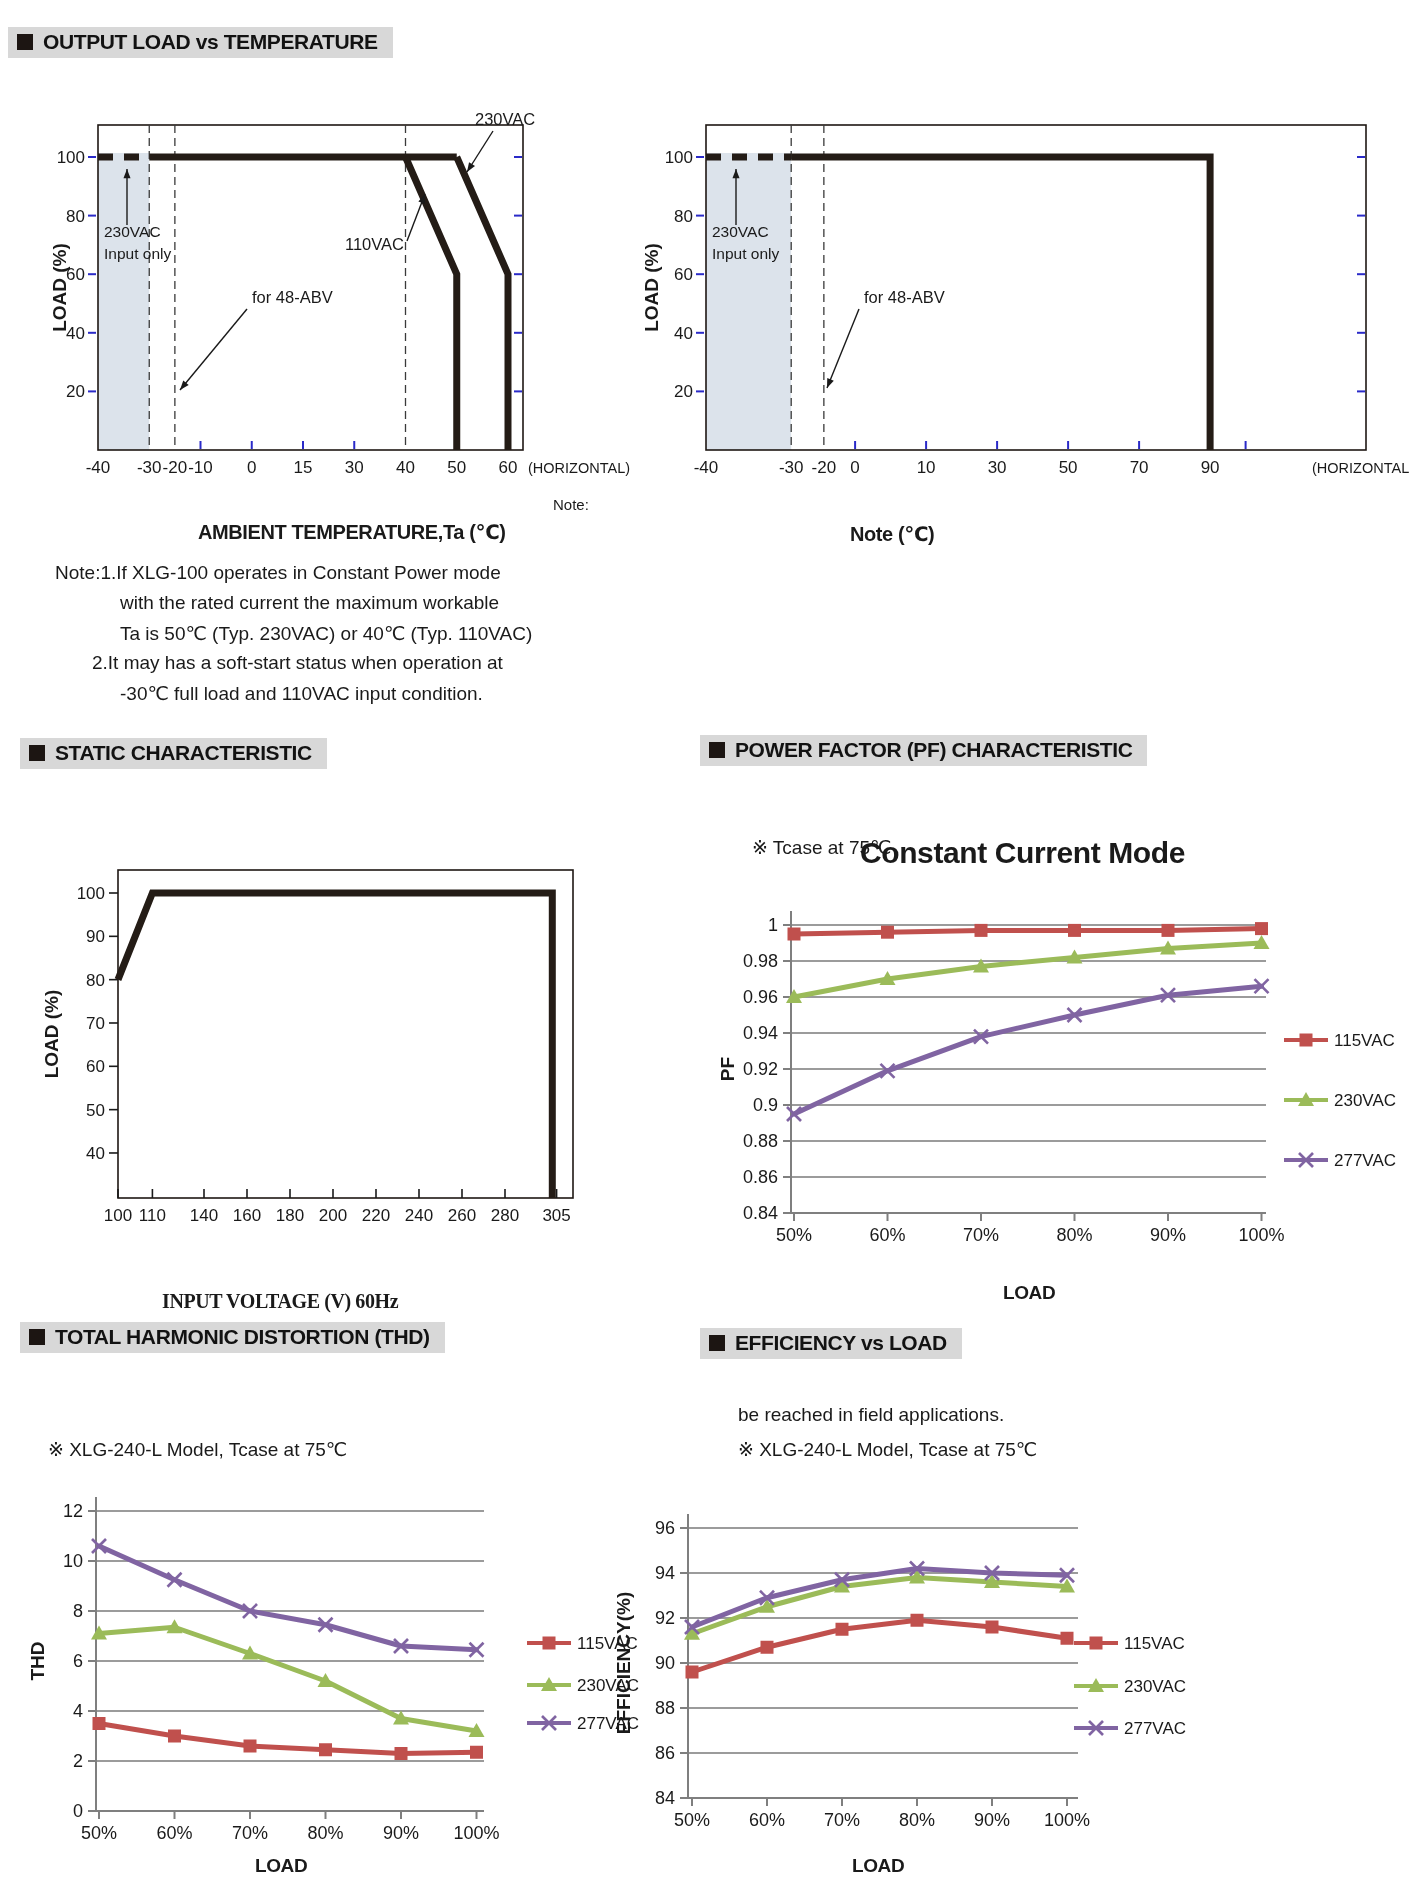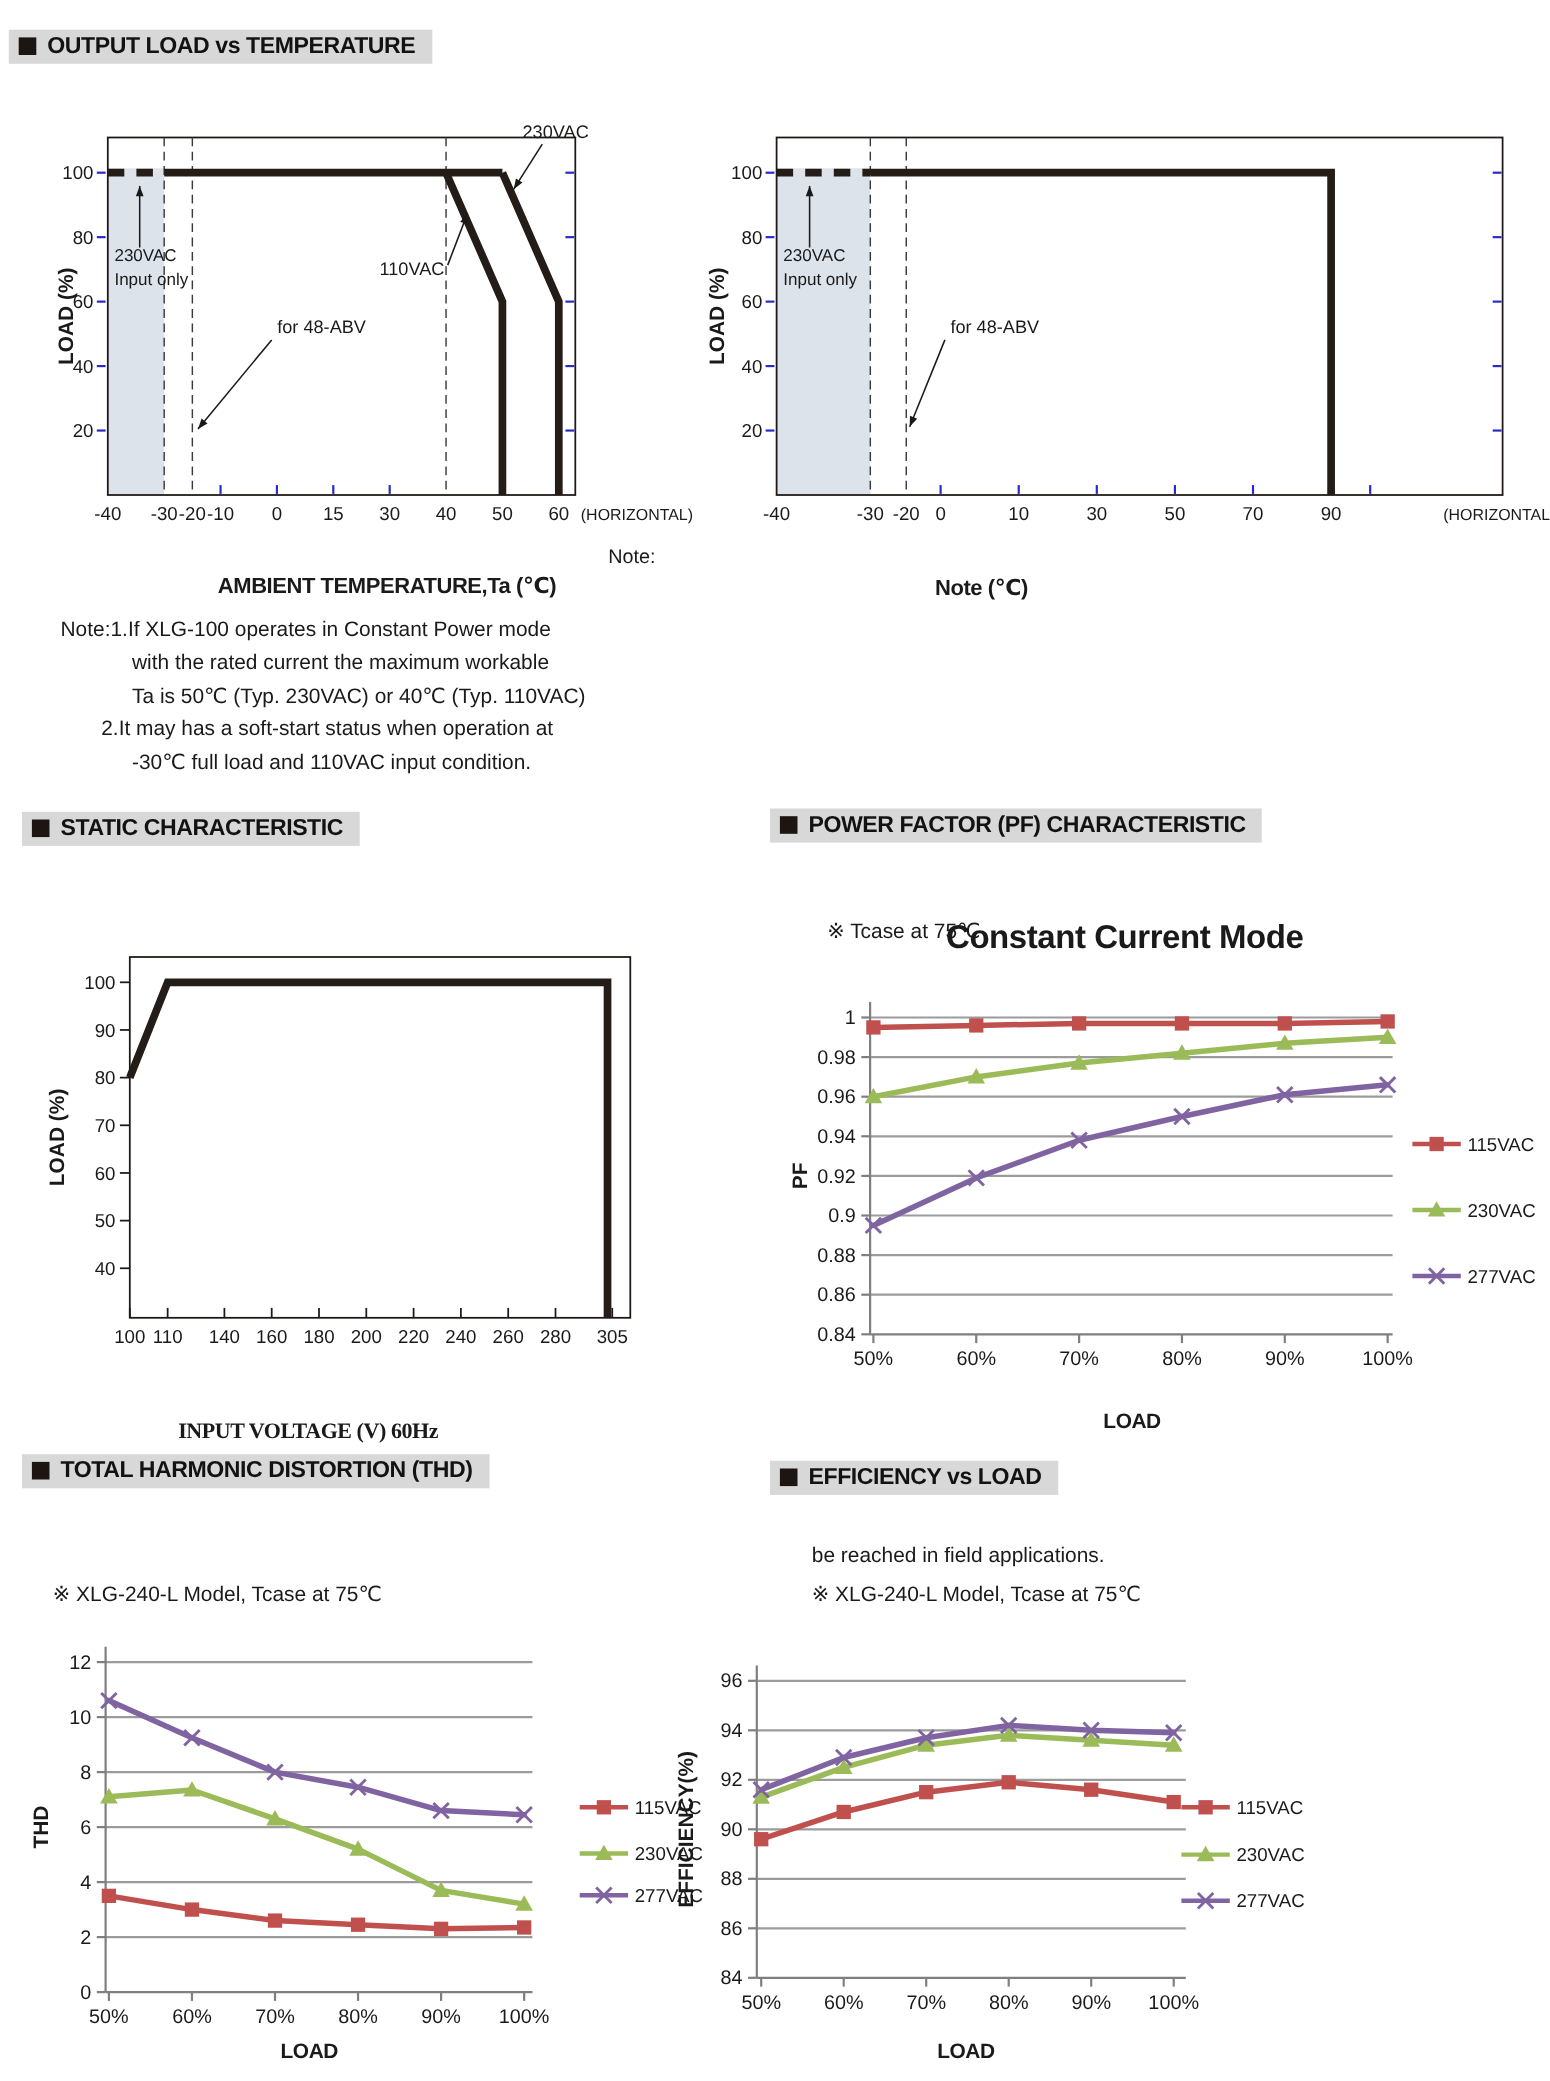--- a/index.html
+++ b/index.html
@@ -3,21 +3,21 @@
 <meta charset="utf-8">
 <style>
   html,body{margin:0;padding:0;background:#fff;}
   .page{position:relative;width:1409px;height:1892px;background:#ffffff;
         font-family:"Liberation Sans","DejaVu Sans",sans-serif;color:#1a1a1a;overflow:hidden;}
   .sec{position:absolute;display:flex;align-items:center;gap:10px;background:#d8d8d8;
        padding:3px 15px 4px 9px;font-weight:bold;font-size:21px;letter-spacing:-0.4px;color:#121212;white-space:nowrap;}
   .sec .sq{width:16px;height:16px;background:#1c1512;flex:0 0 auto;}
   .txt{position:absolute;white-space:nowrap;}
   .f19{font-size:19px;}
-  .f18{font-size:18px;}
+  .f18{font-size:15px;}
   .bold{font-weight:bold;}
   .axis-title{font-size:20px;font-weight:bold;letter-spacing:-0.4px;}
   svg{position:absolute;overflow:visible;}
 </style>
 </head>
 <body>
 
 <div class="page">
 
   <div class="sec" style="left:8px;top:27px;">

